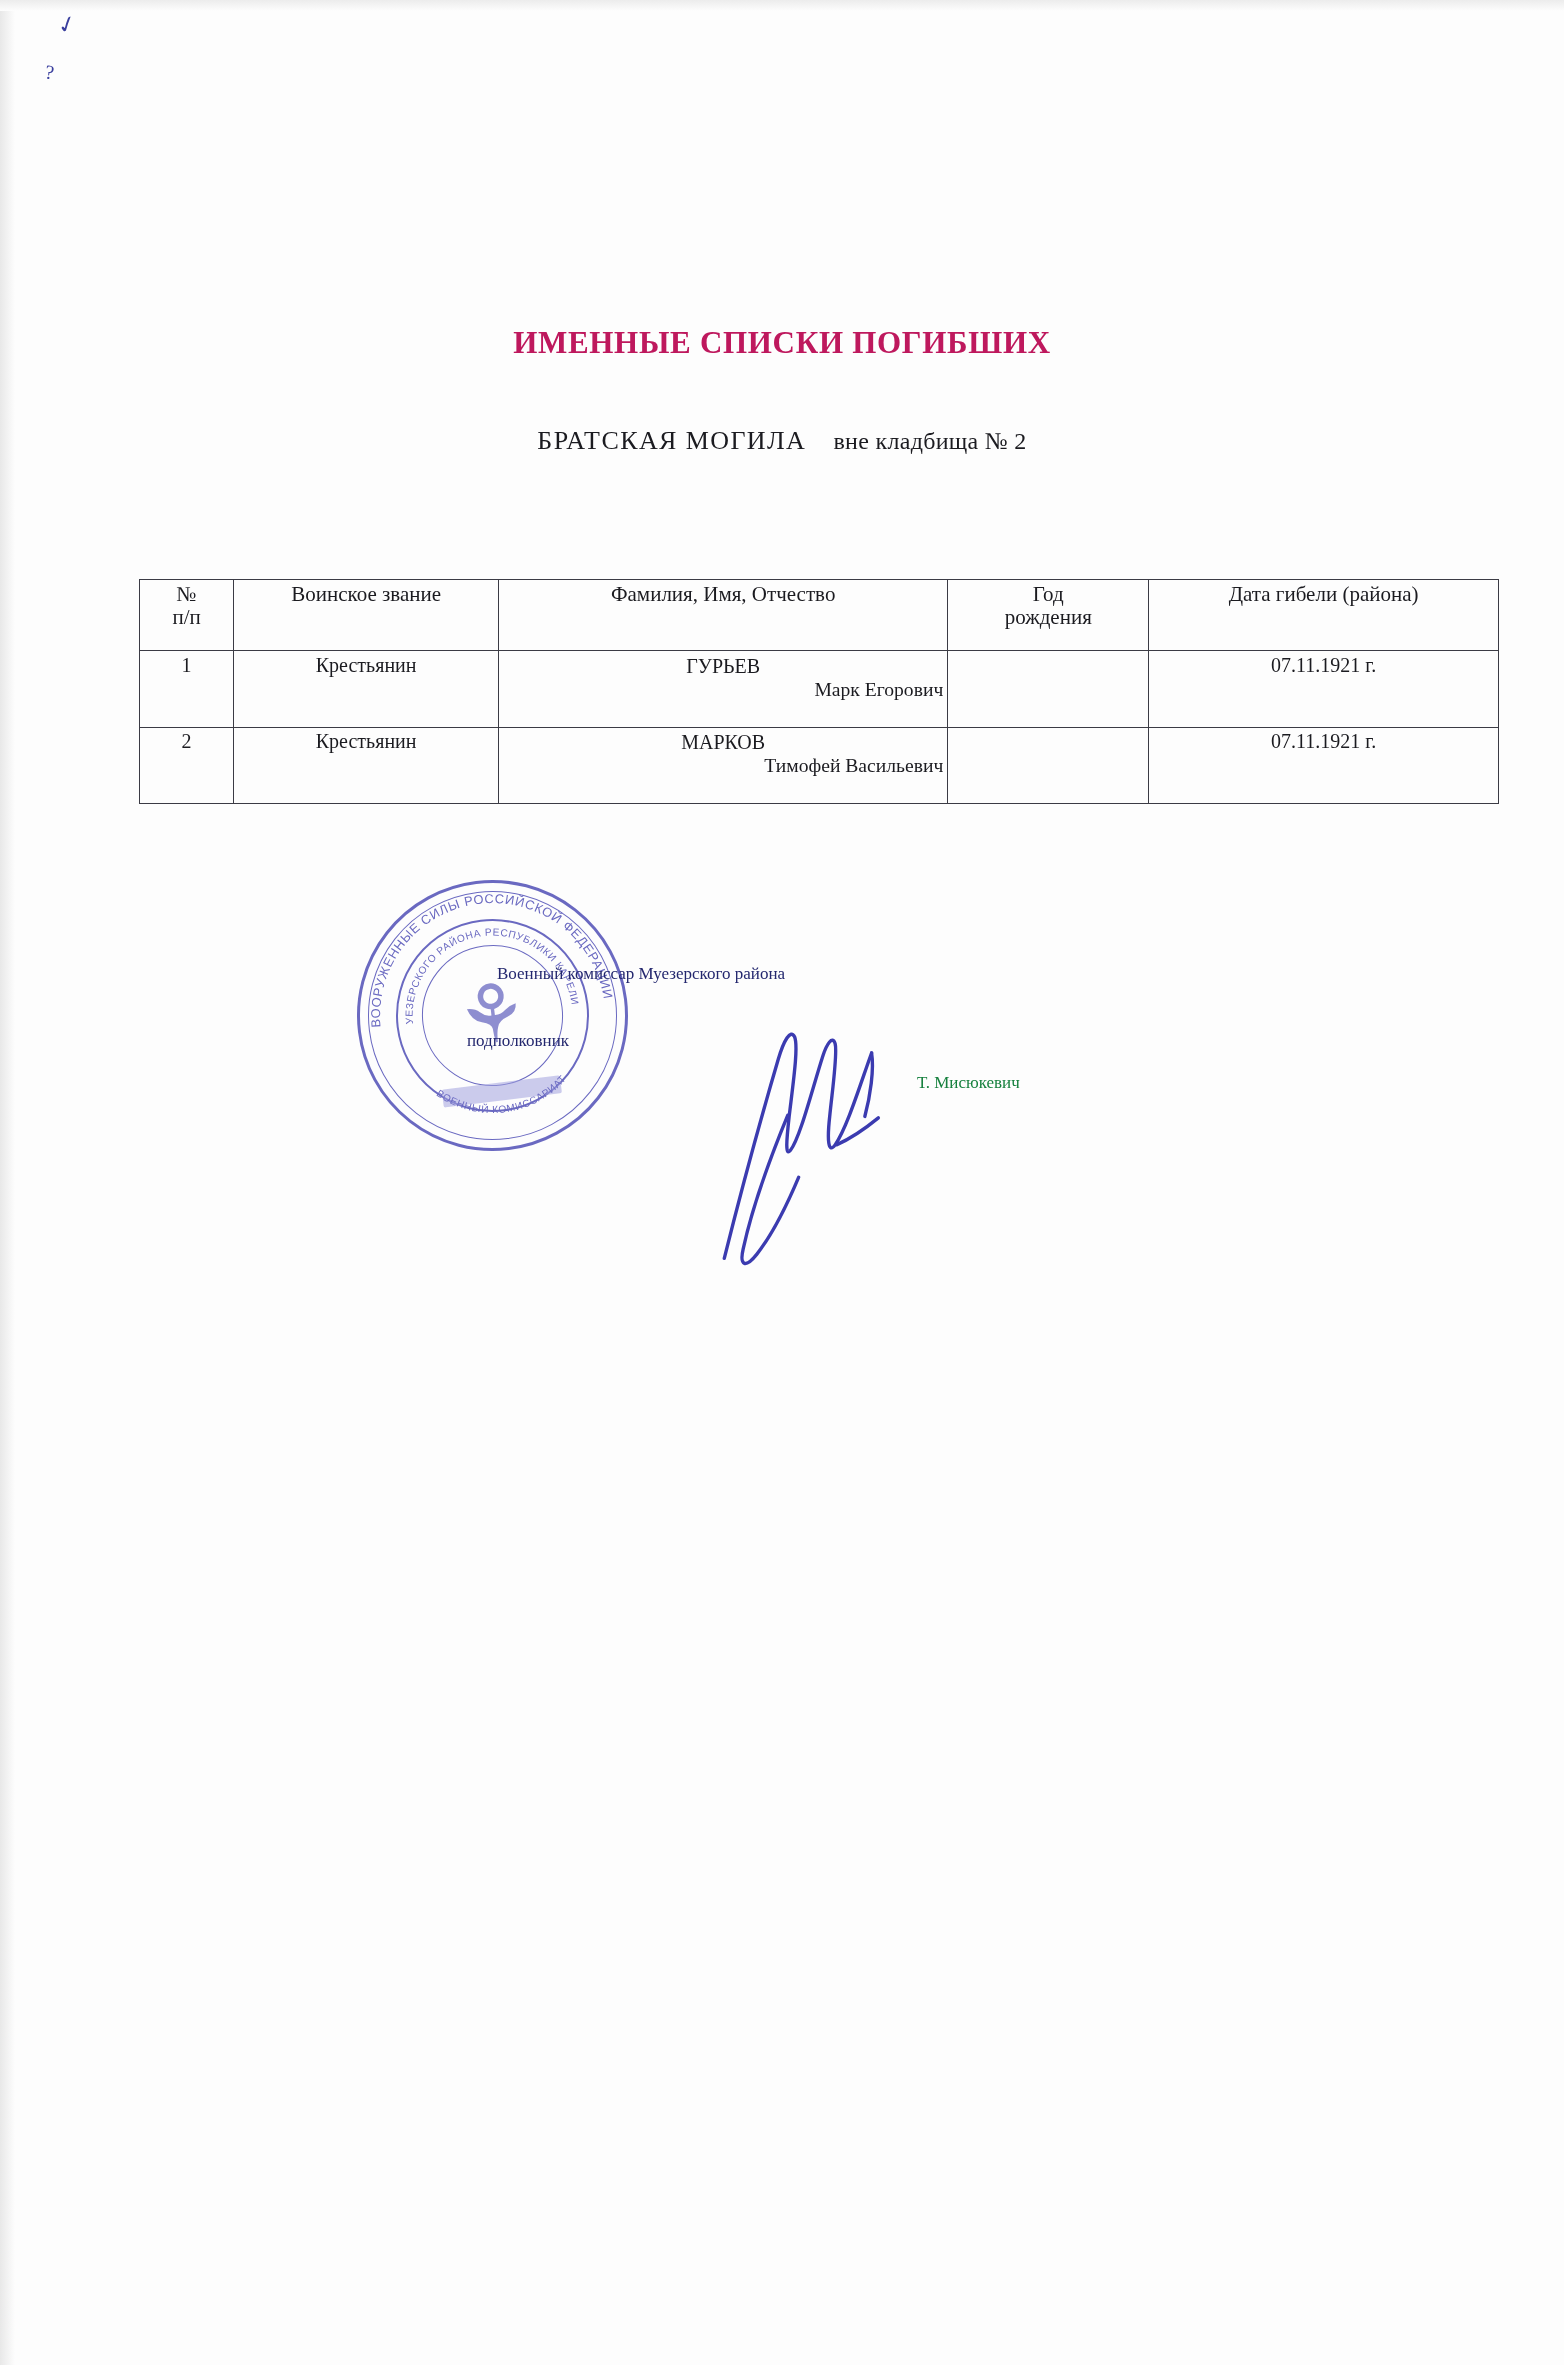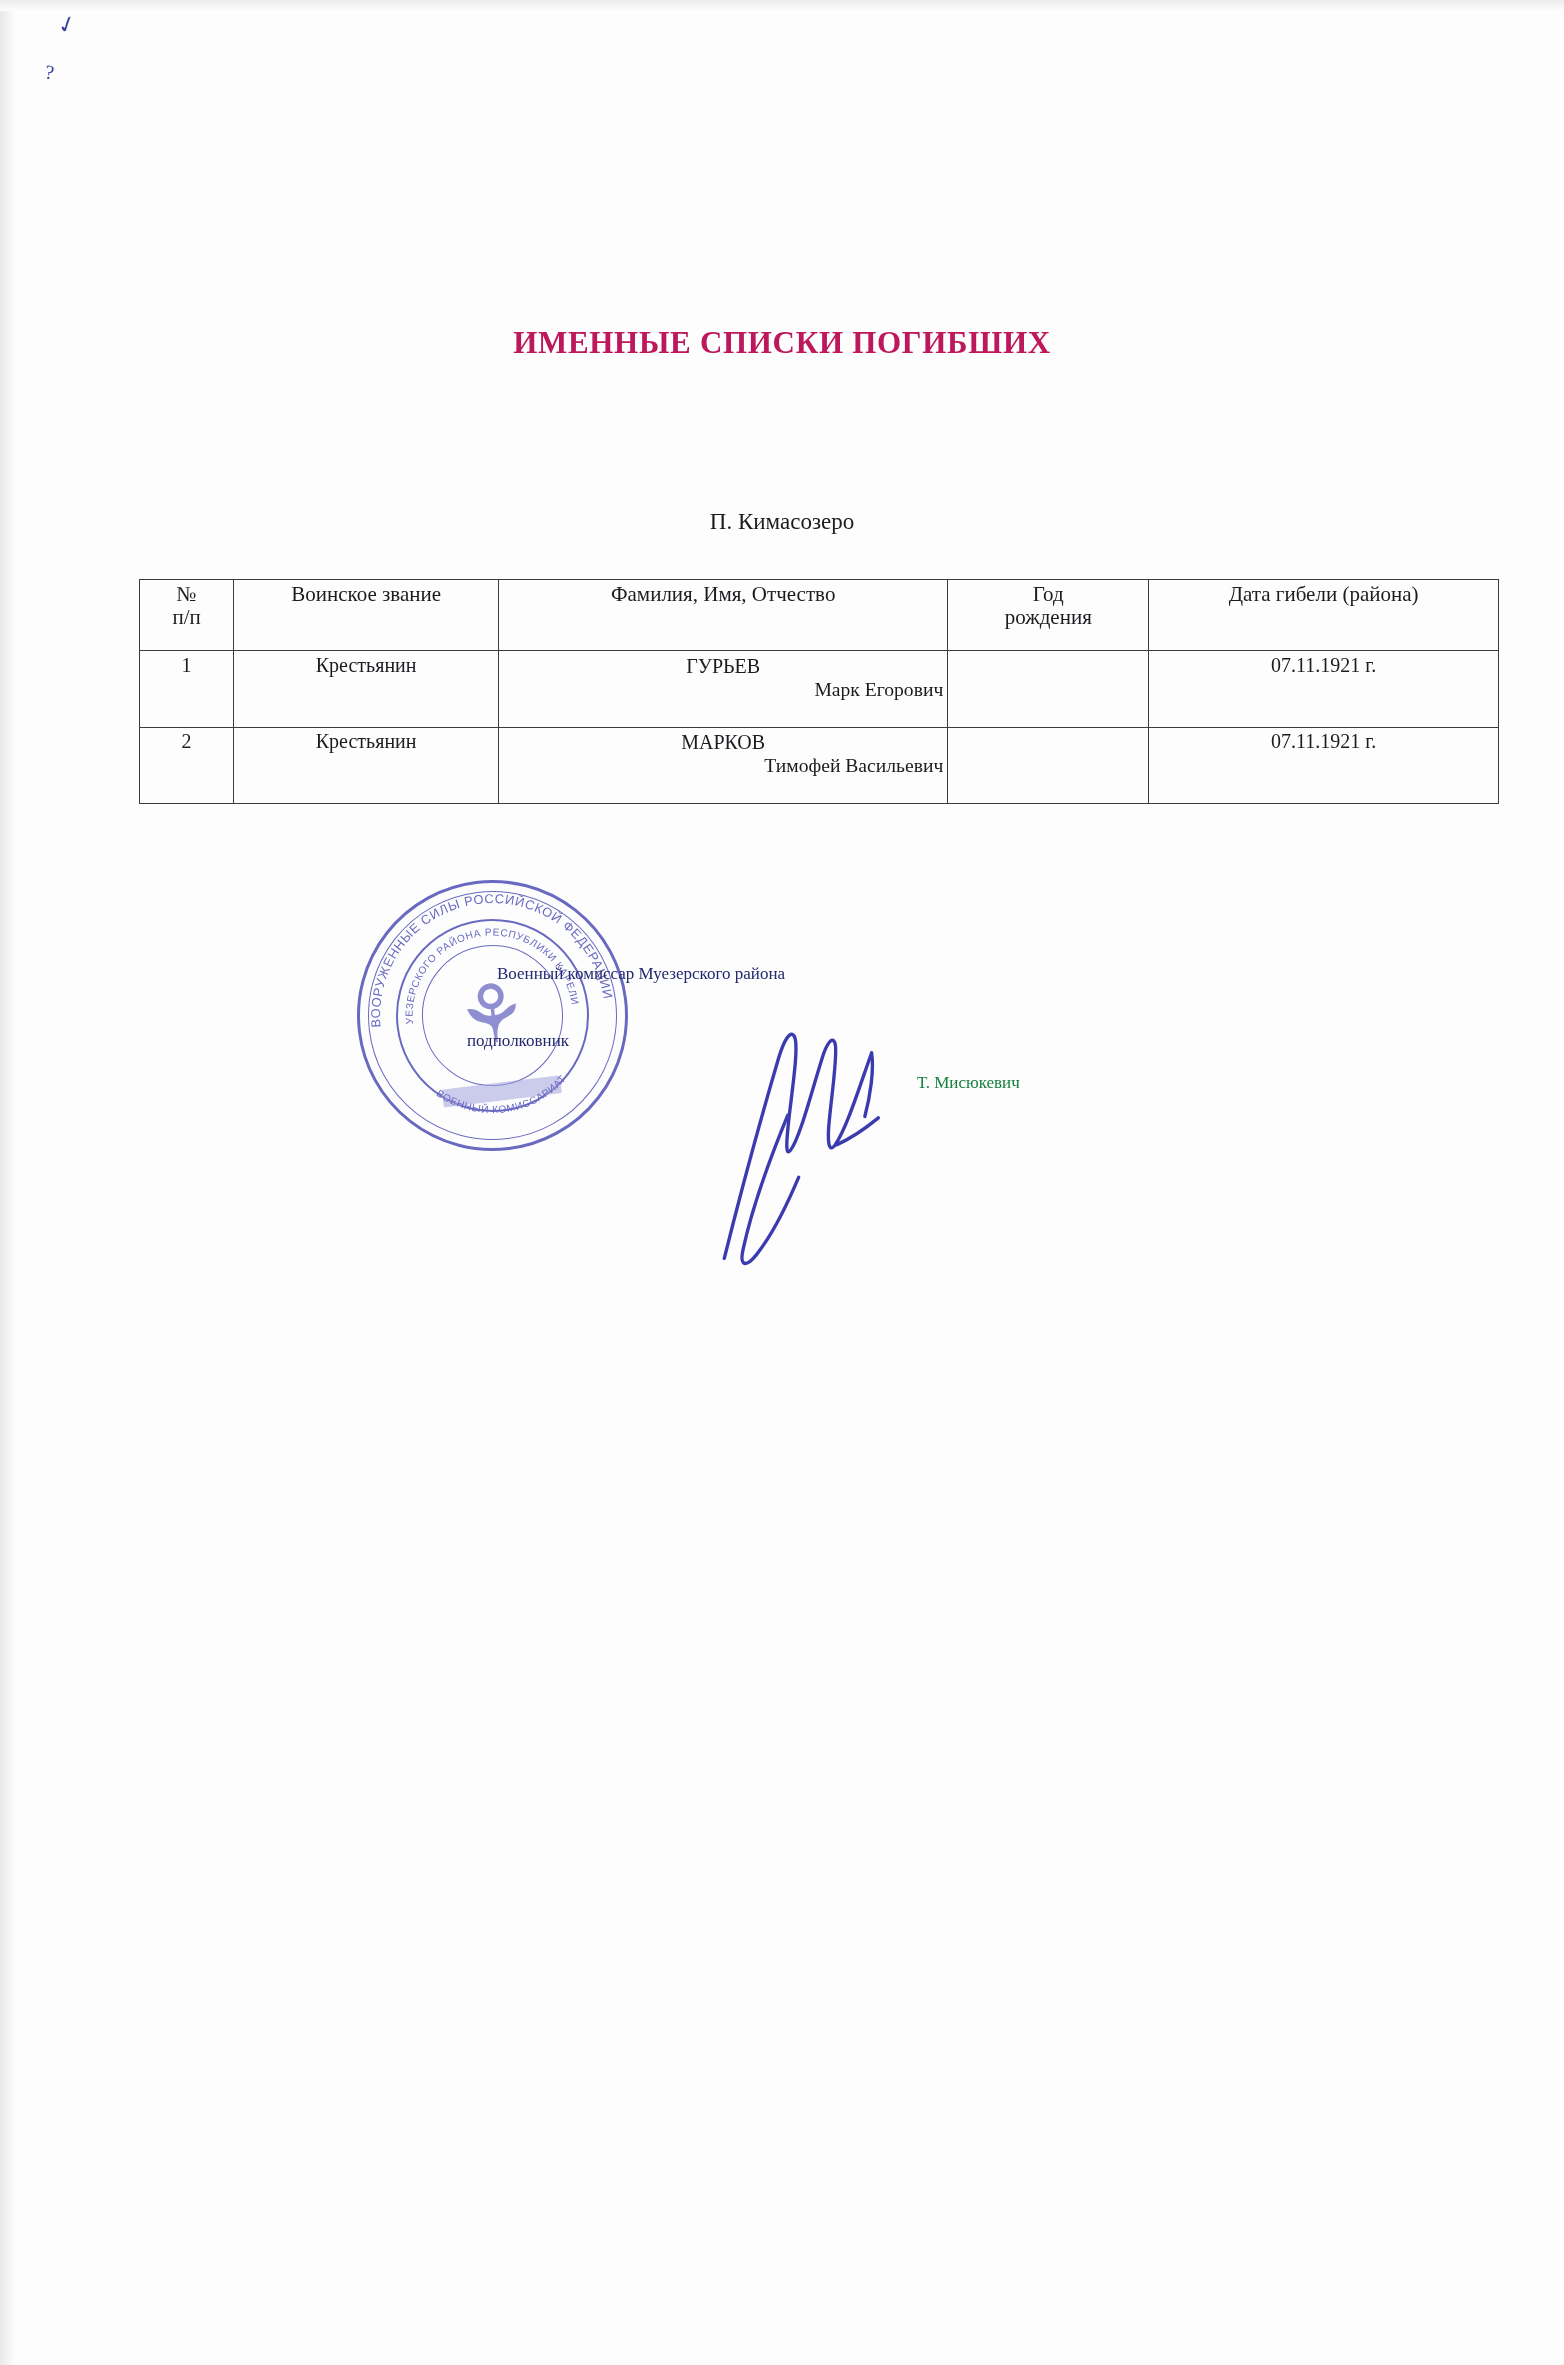--- a/index.html
+++ b/index.html
@@ -215,22 +215,26 @@
 <div class="page">
 
   <div class="scan-edge-left"></div>
   <div class="scan-edge-top"></div>
 
   <div class="pen-mark-1">✓</div>
   <div class="pen-mark-2">?</div>
 
   <div class="title">ИМЕННЫЕ СПИСКИ ПОГИБШИХ</div>
 
-
-  <div class="place">П. Кимасозеро</div>
+  <div class="subtitle">
+    <span class="sub-a">БРАТСКАЯ  МОГИЛА</span>
+    &nbsp;&nbsp;
+    <span class="sub-b">вне кладбища № 2</span>
+  </div>
+
 
   <table class="list">
     <thead>
       <tr>
         <th class="col-num">
           <span class="th-inner">№</span>
           <span class="th-sub">п/п</span>
         </th>
         <th class="col-rank">
           <span class="th-inner">Воинское звание</span>

